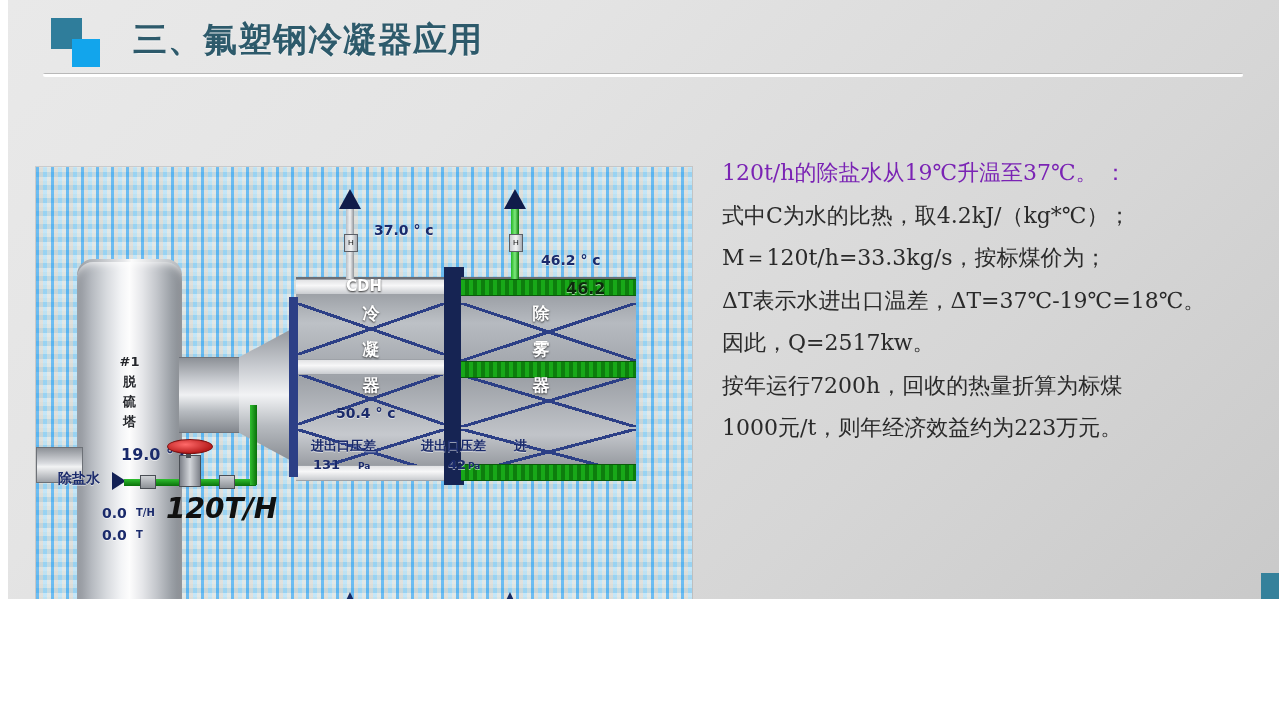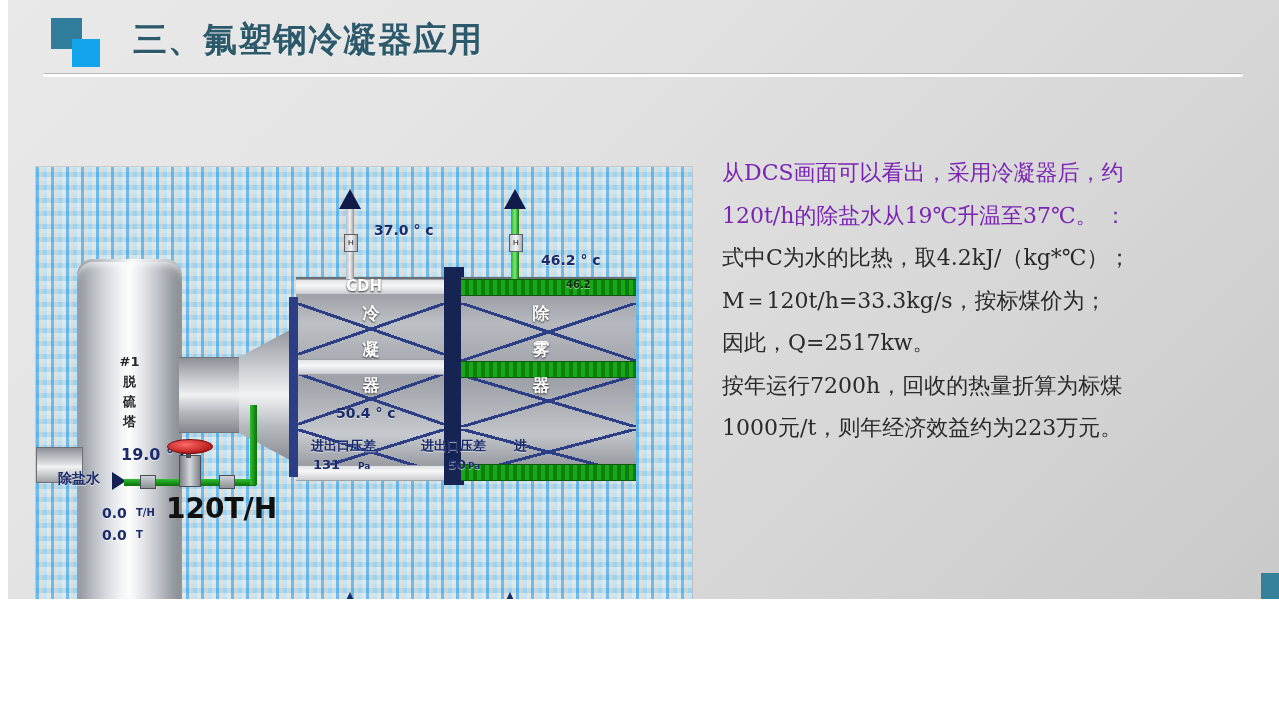--- a/index.html
+++ b/index.html
@@ -329,65 +329,65 @@
 
     <div class="stack-pipe" style="left:310px;top:40px;height:72px;background:linear-gradient(90deg,#b9bcc1,#f0f1f2,#90949a);"></div>
     <div class="stack-arrow" style="left:303px;top:22px;"></div>
     <div class="flange" style="left:308px;top:67px;">H</div>
     <div class="dcs-text" style="left:338px;top:55px;font-size:14px;">37.0 ° c</div>
 
     <div class="stack-pipe" style="left:475px;top:40px;height:72px;background:linear-gradient(90deg,#23b523,#7de87d,#0b7a0b);"></div>
     <div class="stack-arrow" style="left:468px;top:22px;"></div>
     <div class="flange" style="left:473px;top:67px;">H</div>
     <div class="dcs-text" style="left:505px;top:85px;font-size:14px;">46.2 ° c</div>
-    <div class="dcs-text" style="left:530px;top:112px;font-size:10px;color:#0c2a0c;">46.2</div>
+    <div class="dcs-text" style="left:530px;top:112px;font-size:16px;color:#0c2a0c;">46.2</div>
 
     <div class="dcs-text" style="left:300px;top:238px;font-size:14px;">50.4 ° c</div>
 
     <div class="dcs-text" style="left:85px;top:278px;font-size:16px;">19.0 ° c</div>
     <div class="dcs-text" style="left:22px;top:303px;font-size:14px;">除盐水</div>
     <div id="water-arrow"></div>
     <div id="water-pipe-h"></div>
     <div id="water-pipe-v"></div>
     <div class="iso-valve" style="left:104px;"></div>
     <div class="iso-valve" style="left:183px;"></div>
     <div id="control-valve-body"></div>
     <div id="control-valve-stem"></div>
     <div id="control-valve-actuator"></div>
 
     <div class="dcs-text" style="left:66px;top:338px;font-size:14px;">0.0</div>
     <div class="dcs-text" style="left:100px;top:340px;font-size:10px;">T/H</div>
     <div class="dcs-text" style="left:66px;top:360px;font-size:14px;">0.0</div>
     <div class="dcs-text" style="left:100px;top:362px;font-size:10px;">T</div>
 
-    <div class="dcs-text dcs-text-dark" style="left:130px;top:325px;font-size:28px;font-weight:bold;color:#101010;text-shadow:none;">120T/H</div>
+    <div class="dcs-text dcs-text-dark" style="left:130px;top:325px;font-size:28px;font-weight:bold;color:#101010;text-shadow:none;font-style:italic;">120T/H</div>
 
     <div class="dcs-text" style="left:275px;top:270px;font-size:13px;">进出口压差</div>
     <div class="dcs-text" style="left:277px;top:290px;font-size:13px;">131</div>
     <div class="dcs-text" style="left:322px;top:294px;font-size:9px;">Pa</div>
 
     <div class="dcs-text" style="left:385px;top:270px;font-size:13px;">进出口压差</div>
-    <div class="dcs-text" style="left:412px;top:290px;font-size:13px;">50</div>
+    <div class="dcs-text" style="left:412px;top:290px;font-size:13px;">42</div>
     <div class="dcs-text" style="left:432px;top:294px;font-size:9px;">Pa</div>
 
     <div class="dcs-text" style="left:478px;top:270px;font-size:13px;">进</div>
 
     <div class="bottom-arrow" style="left:306px;top:425px;"></div>
     <div class="bottom-arrow" style="left:466px;top:425px;"></div>
   </div>
 
   <div id="caption-box">
     <span id="caption-text">嘉善协联</span>
   </div>
 
   <div id="body-text">
-    <div class="para accent">从DCS画面可以看出，采用冷凝器后，约</div>
     <div class="para accent">120t/h的除盐水从19℃升温至37℃。 ：</div>
     <div class="para">式中C为水的比热，取4.2kJ/（kg*℃）；</div>
     <div class="para">M＝120t/h=33.3kg/s，按标煤价为；</div>
+    <div class="para">ΔT表示水进出口温差，ΔT=37℃-19℃=18℃。</div>
     <div class="para">因此，Q=2517kw。</div>
     <div class="para">按年运行7200h，回收的热量折算为标煤</div>
     <div class="para">1000元/t，则年经济效益约为223万元。</div>
   </div>
 
   <div id="accent-bar">
     <div id="accent-bar-top"></div>
     <div id="accent-bar-bottom"></div>
   </div>
 

